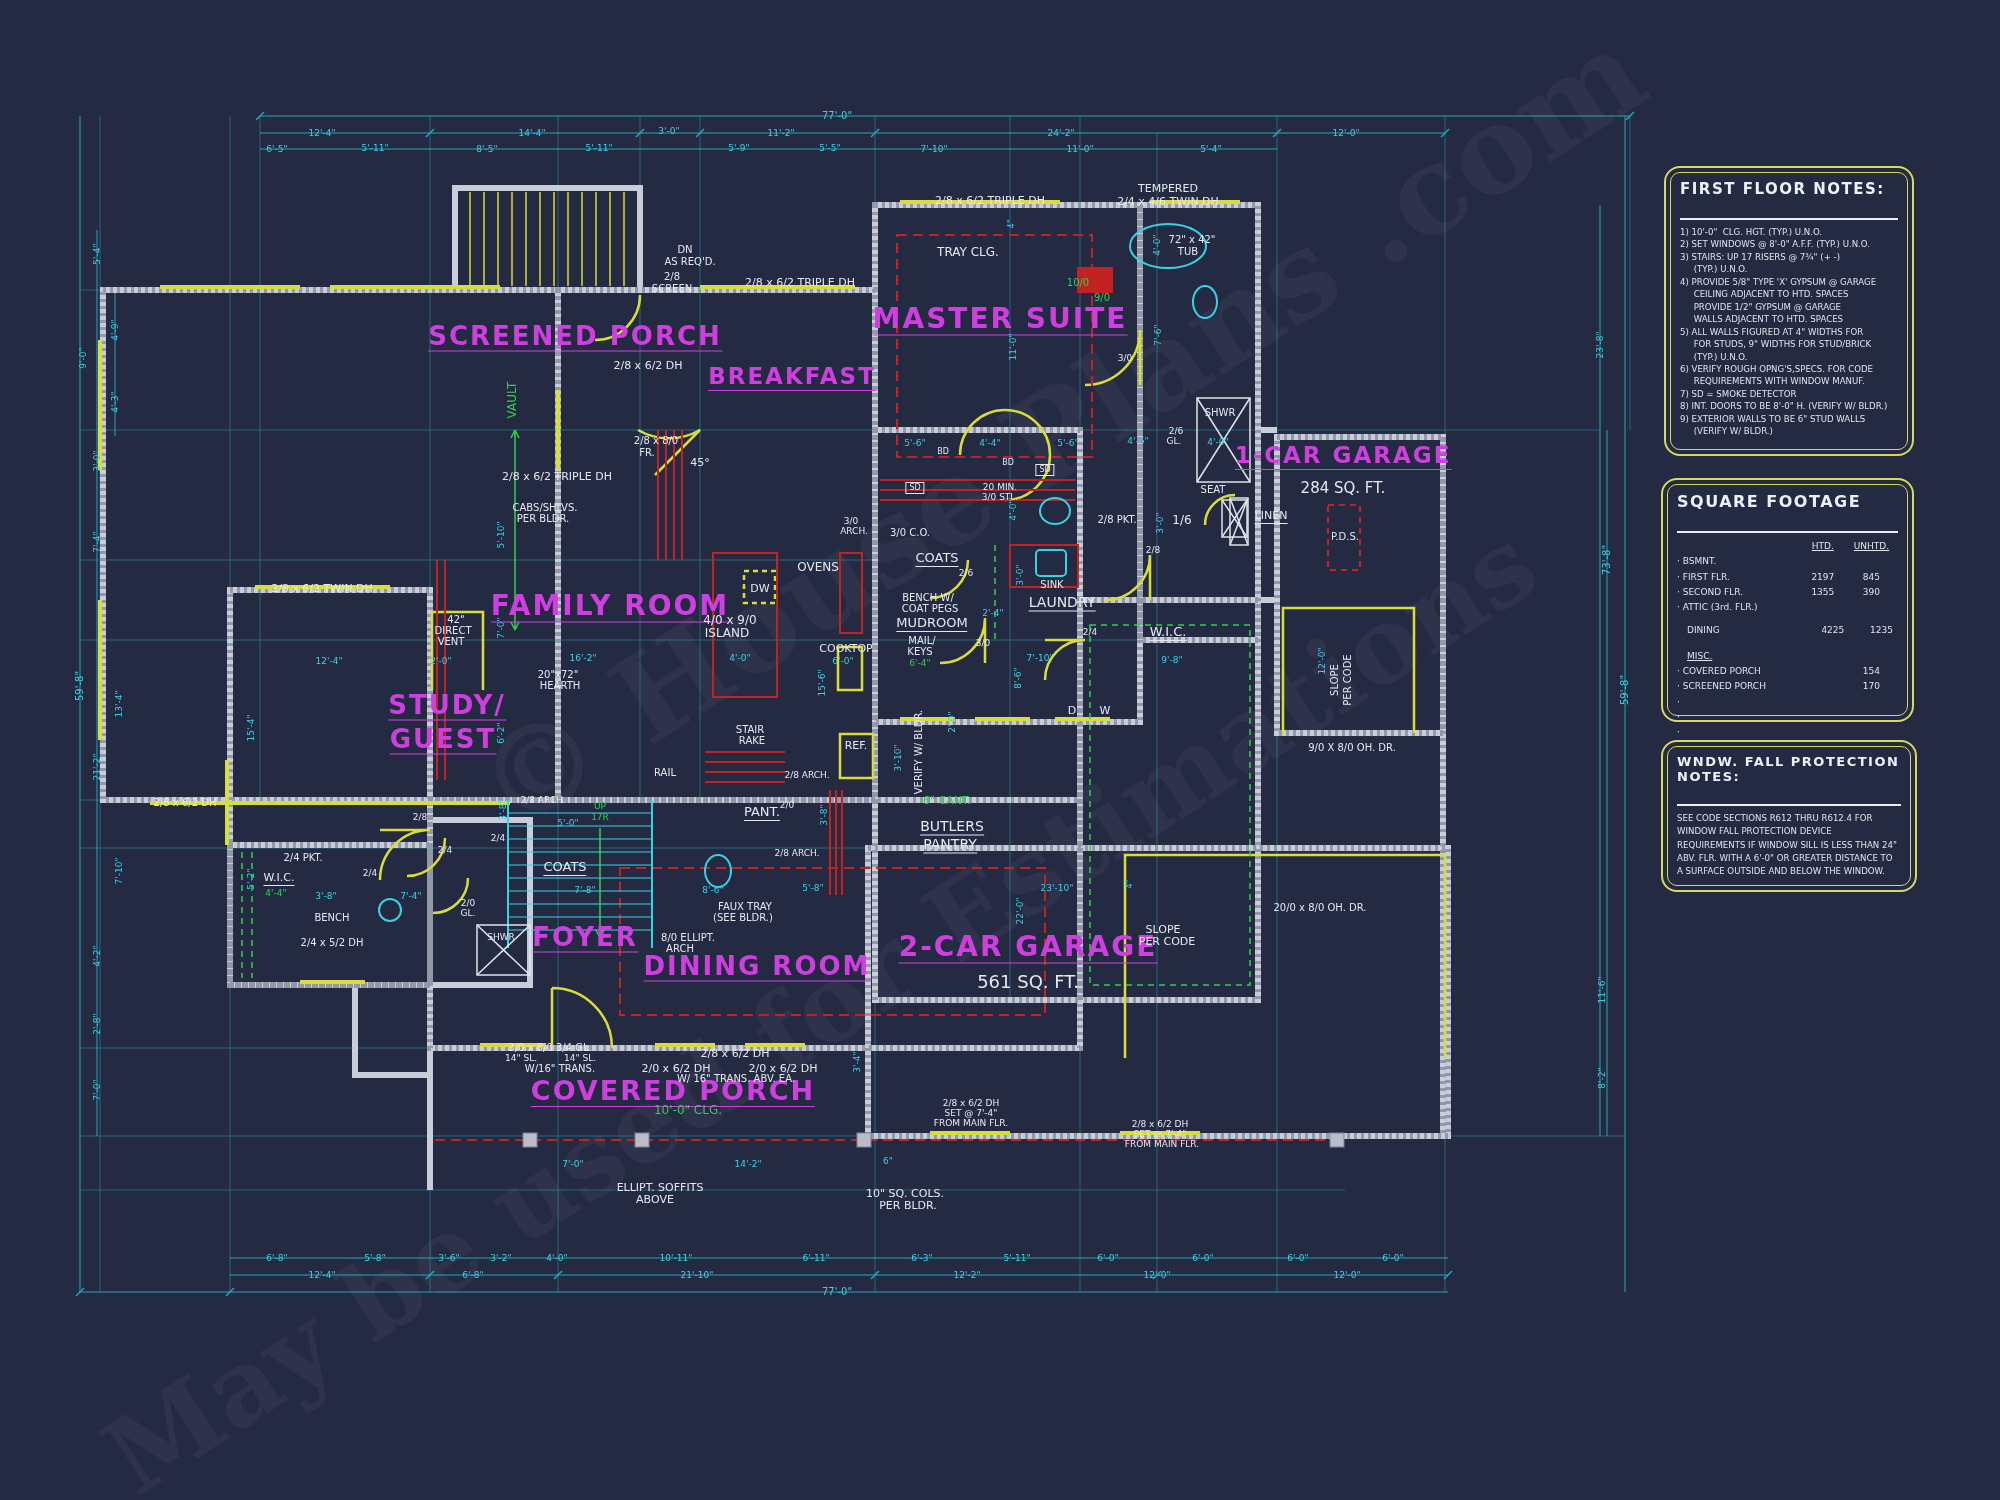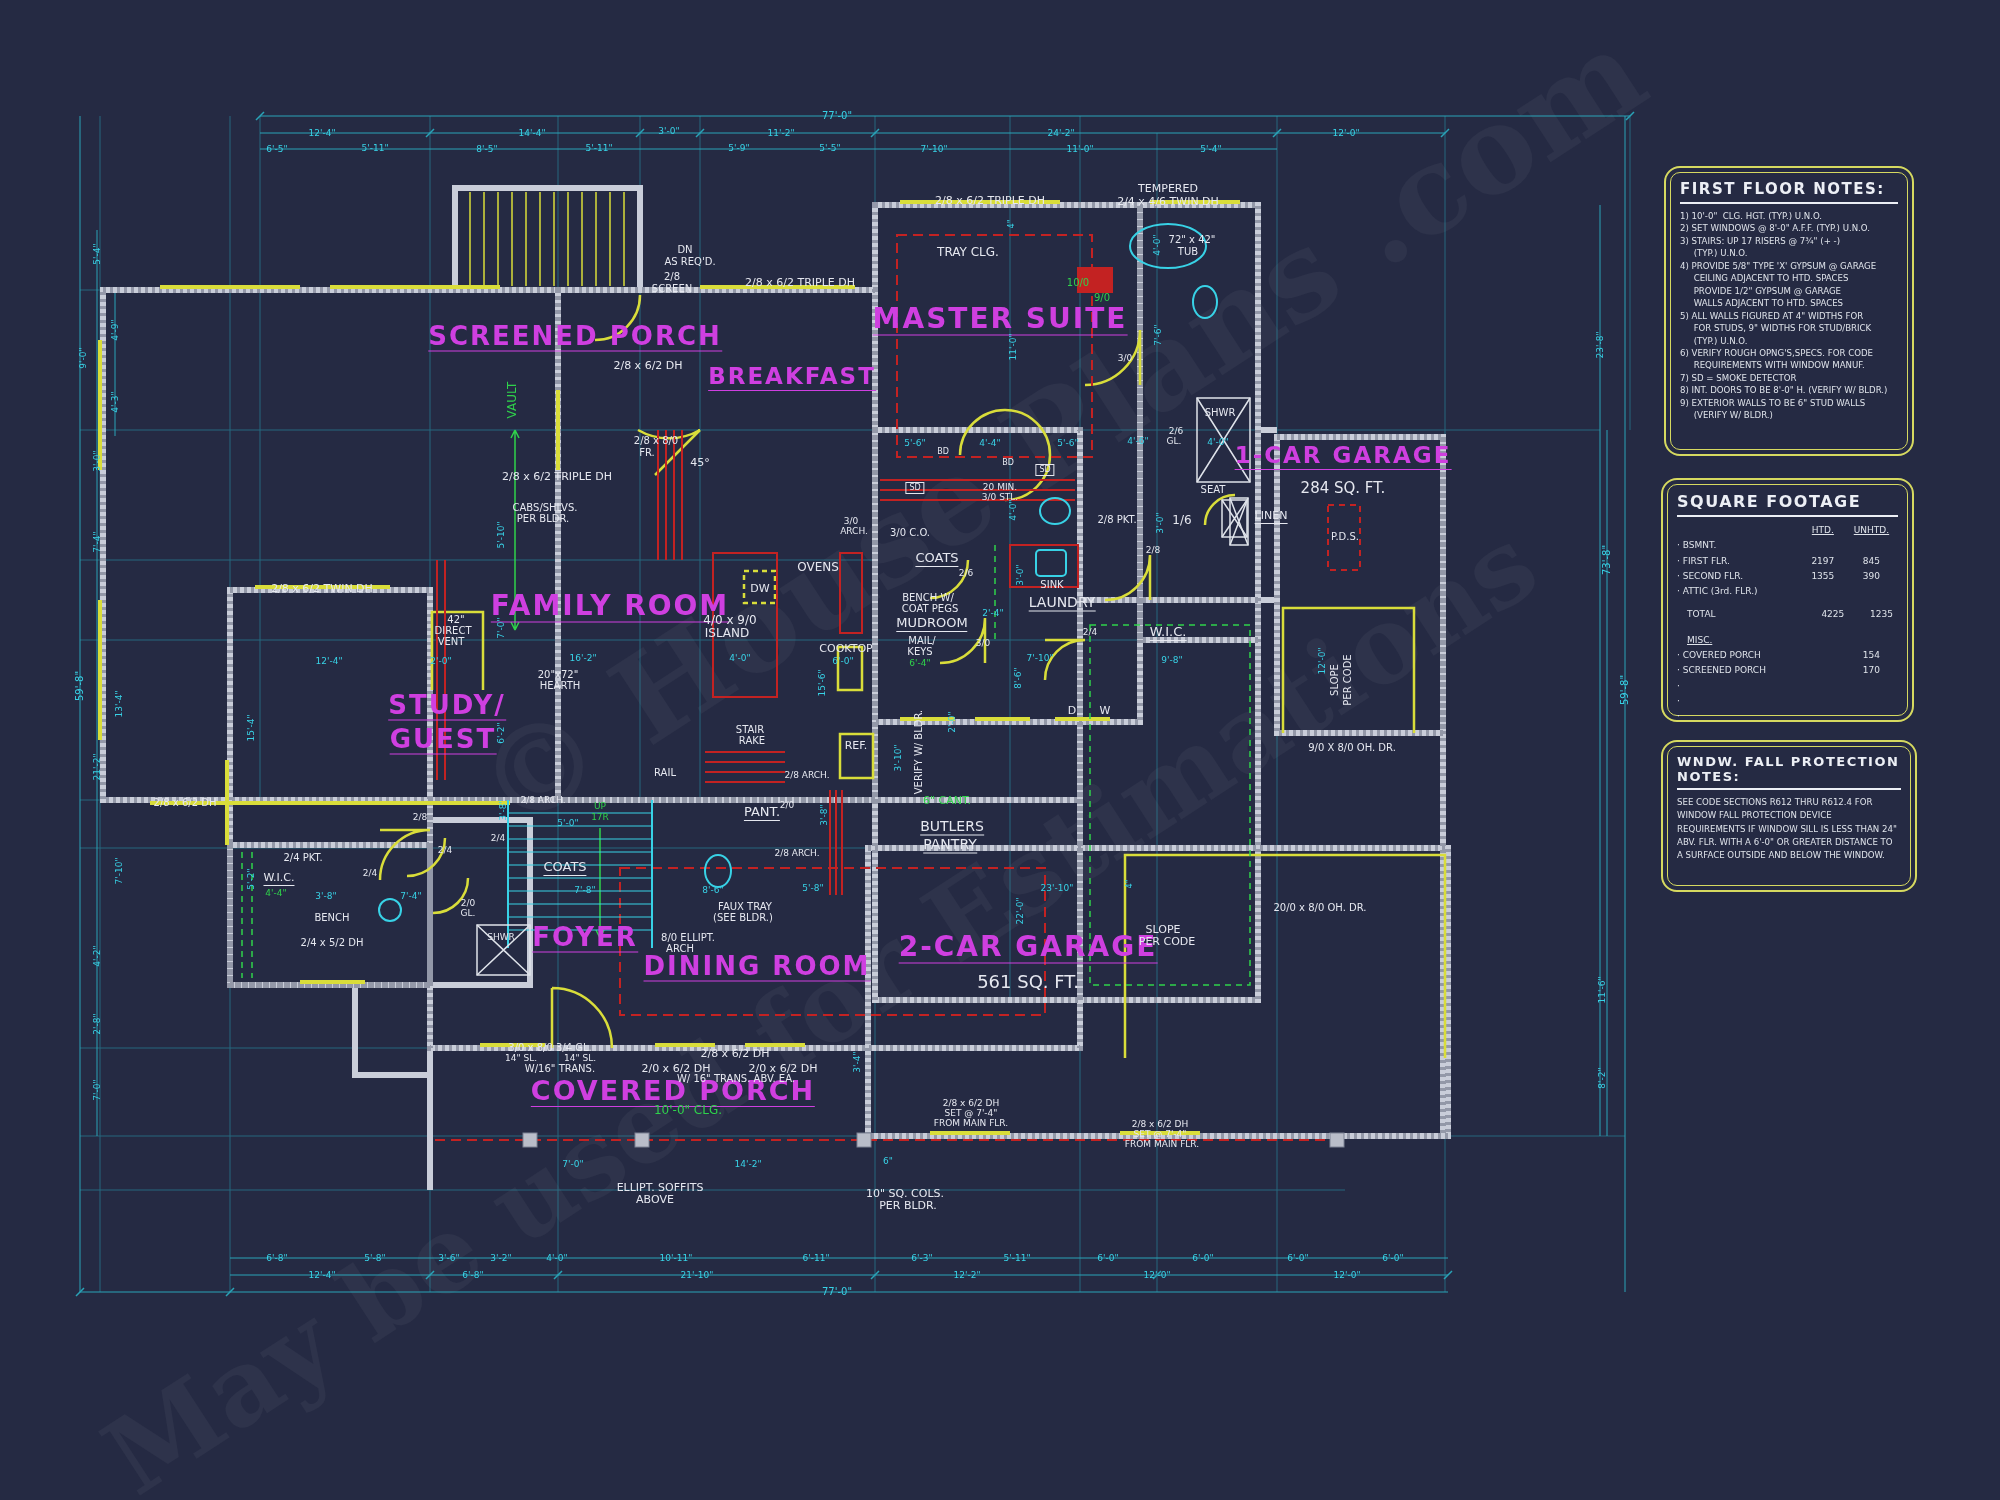--- a/index.html
+++ b/index.html
@@ -14,21 +14,21 @@
   .c-cy{color:#38d2e6;}
   .c-gr{color:#2fd24b;}
   .boxed{border:1px solid #e6e8f0;padding:1px 3px;}
   .wm{position:absolute;color:rgba(255,255,255,0.045);font-family:"DejaVu Serif",serif;
       white-space:nowrap;transform:translate(-50%,-50%) rotate(-33deg);font-weight:bold;}
   
   .panel{position:absolute;border:2px solid #d6d960;border-radius:16px;padding:4px;background:transparent;}
   .panel .inner{border:1.5px solid #d6d960;border-radius:10px;width:100%;height:100%;
       box-sizing:border-box;padding:7px 9px;color:#dfe3ea;}
   .panel h3{margin:0 0 6px 0;font-size:15px;letter-spacing:1.5px;font-weight:bold;color:#eceff5;
-      border-bottom:2px solid #eceff5;padding-bottom:4px;display:block;}
+      border-bottom:2px solid #eceff5;padding-bottom:20px;display:block;}
   .noteline{font-size:8.6px;line-height:1.45;white-space:pre;color:#dfe3ea;}
   .sfrow{display:flex;font-size:9px;line-height:1.7;}
   .sfrow .a{flex:0 0 55%;} .sfrow .b{flex:0 0 22%;text-align:center;} .sfrow .c{flex:0 0 22%;text-align:center;}
   .sfhead .b,.sfhead .c{text-decoration:underline;}
   #titleblock{position:absolute;left:1628px;top:1328px;width:285px;color:#b32ad6;}
   #titleblock .t{font-size:29px;letter-spacing:2px;border-bottom:2px solid #b32ad6;
       padding-bottom:3px;white-space:nowrap;}
   #titleblock .s{font-size:11px;margin-top:3px;letter-spacing:1px;}
 </style>
 </head>
@@ -475,21 +475,21 @@
             <span class="b">1355</span>
             <span class="c">390</span>
           </div>
           <div class="sfrow">
             <span class="a">· ATTIC (3rd. FLR.)</span>
             <span class="b"></span>
             <span class="c"></span>
           </div>
         </div>
       <div class="sfrow" style="margin-top:8px;">
-        <span class="a" style="padding-left:10px;">TOTAL</span>
+        <span class="a" style="padding-left:10px;">DINING</span>
         <span class="b">4225</span>
         <span class="c">1235</span>
       </div>
       <div class="sfrow" style="margin-top:10px;text-decoration:underline;">
         <span class="a" style="padding-left:10px;">MISC.</span>
       </div>
       <div id="sqft-misc">
           <div class="sfrow">
             <span class="a">·  COVERED PORCH</span>
             <span class="b"></span>

